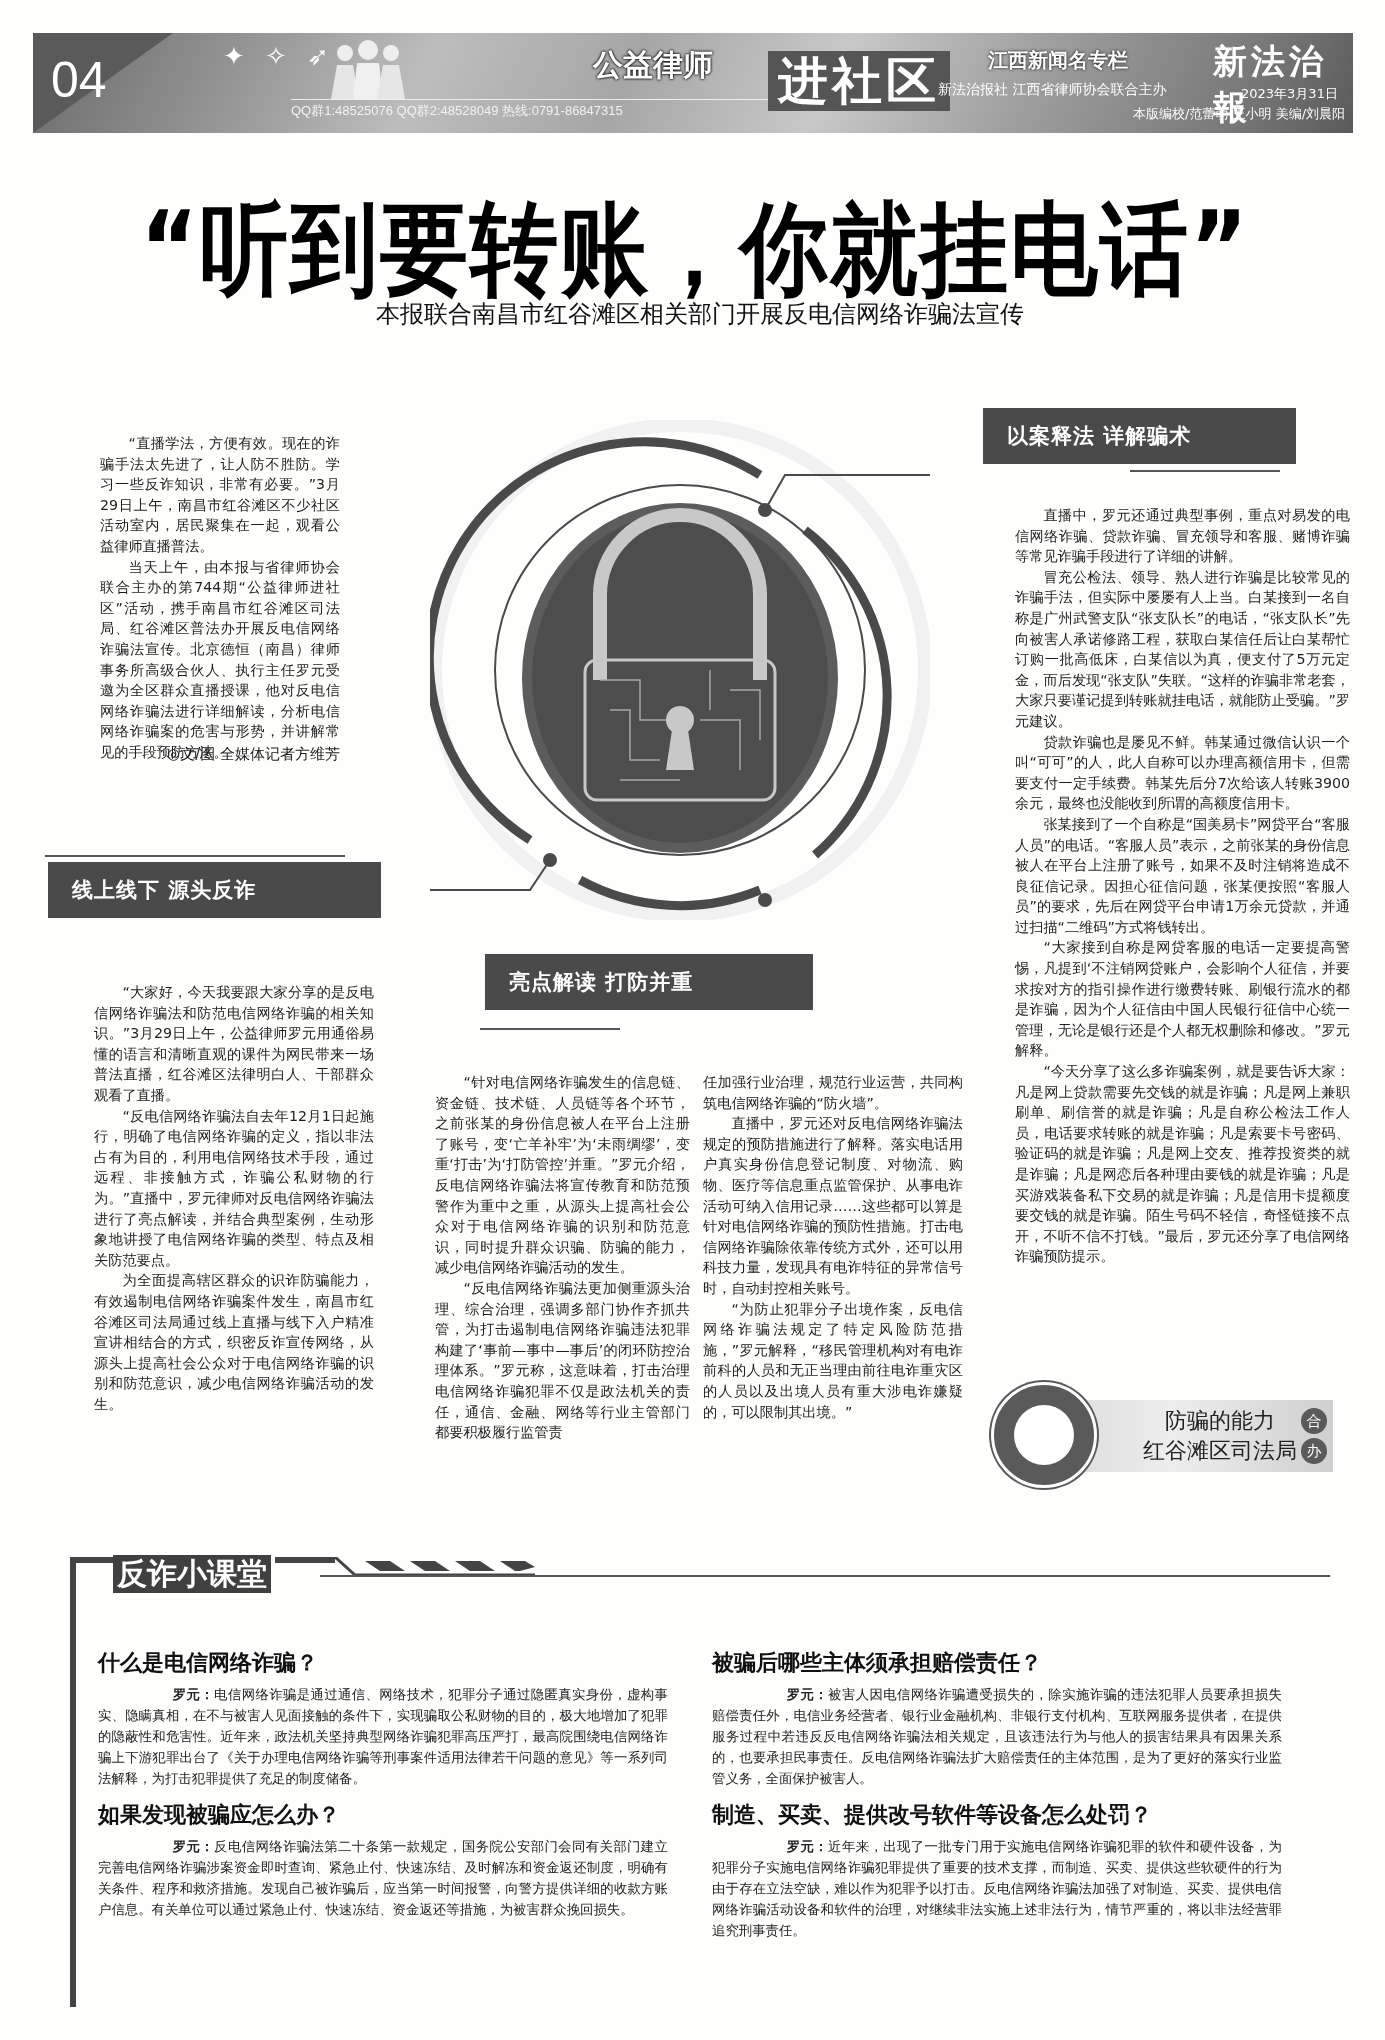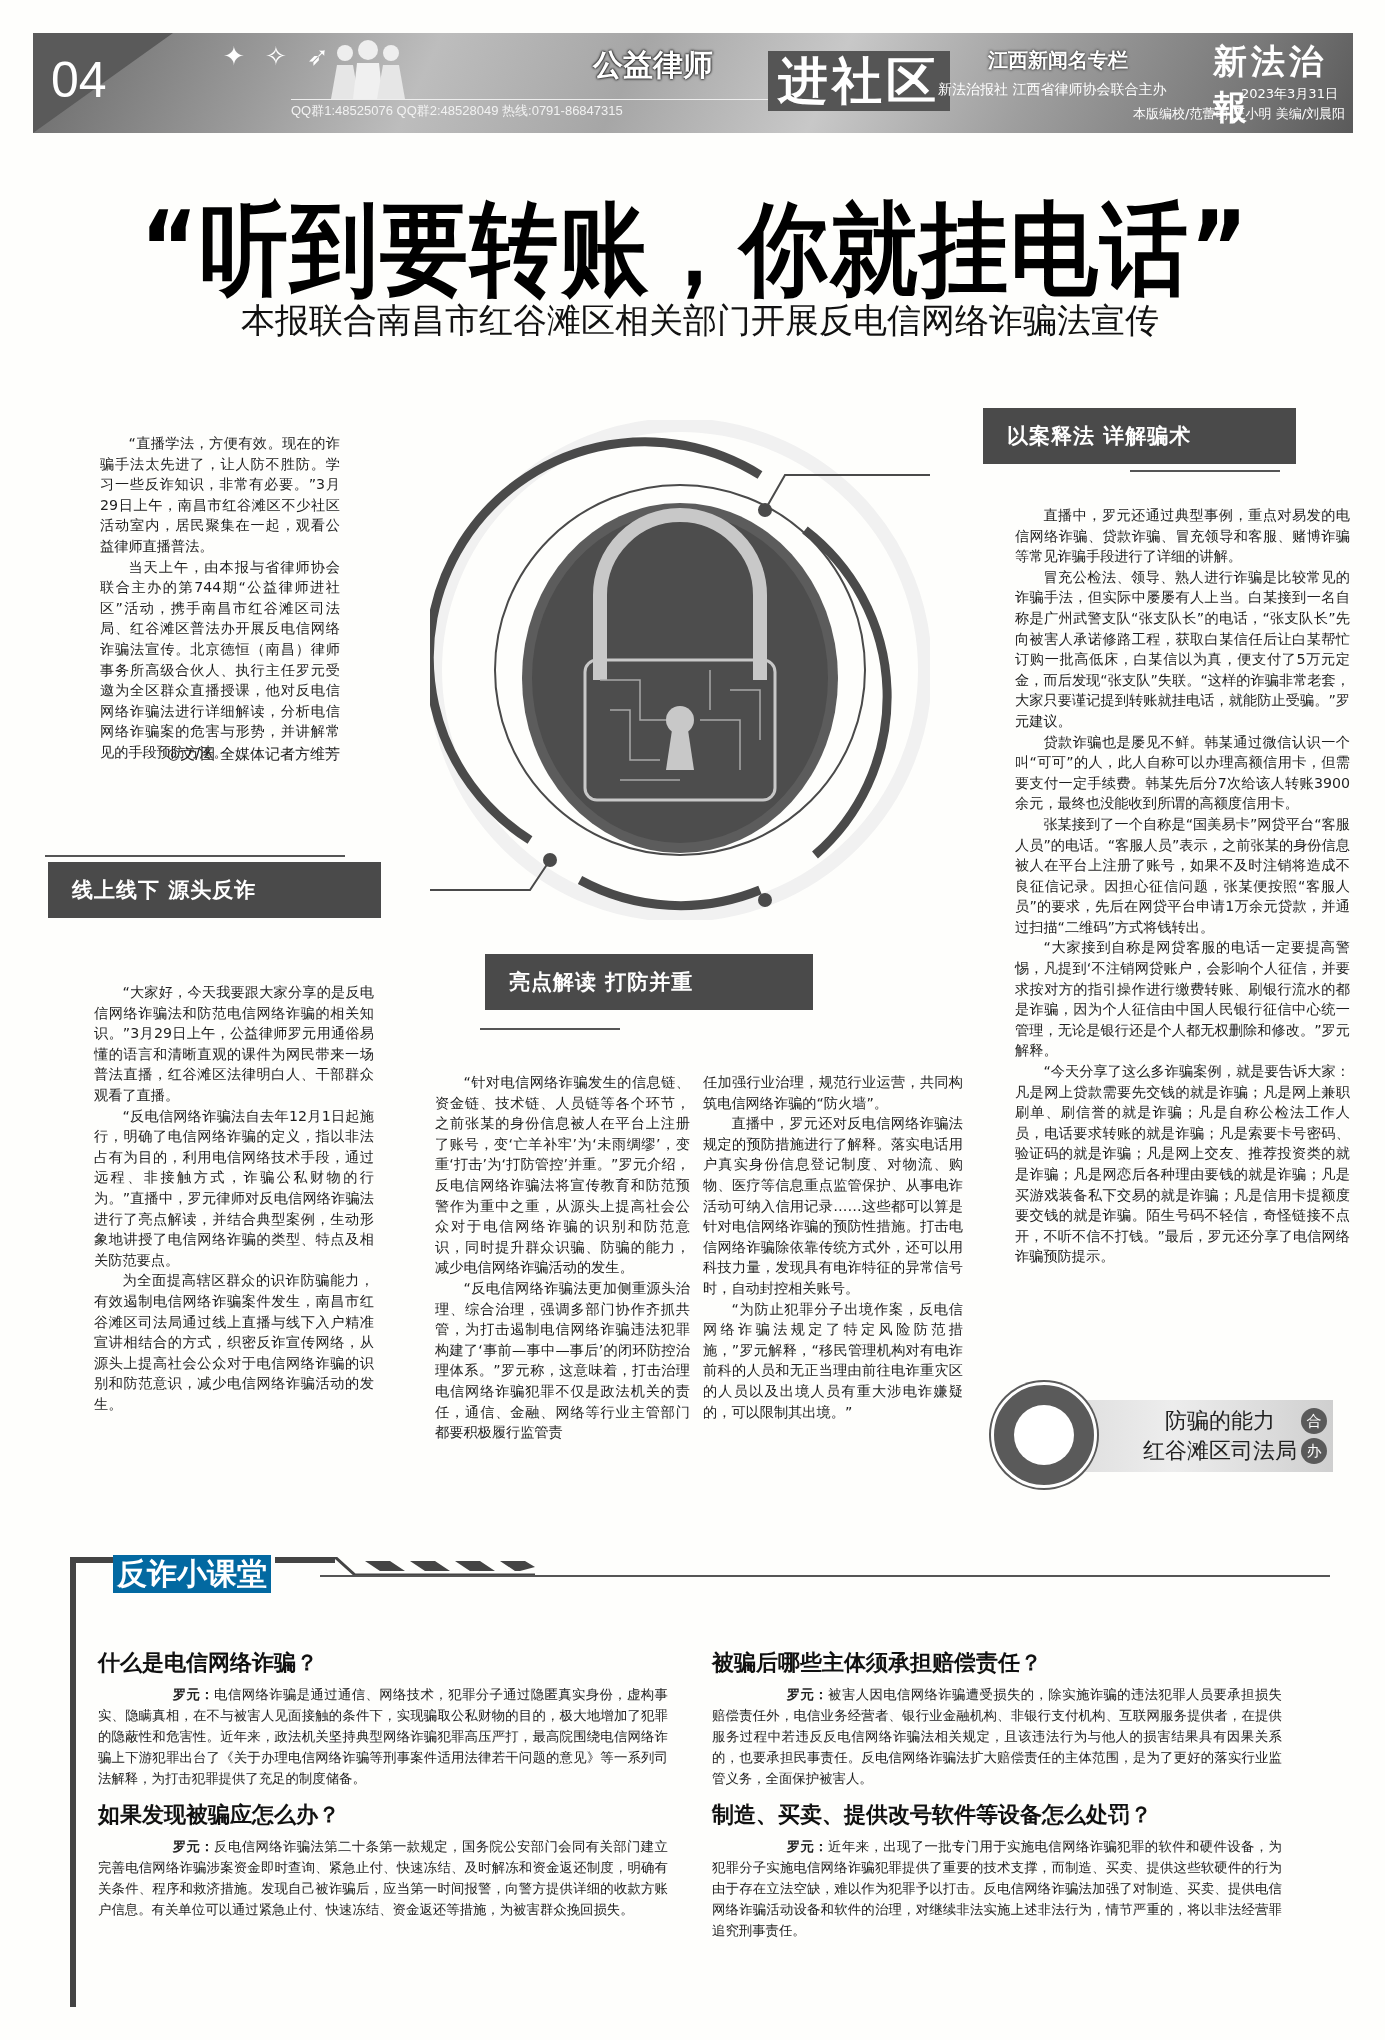--- a/index.html
+++ b/index.html
@@ -19,21 +19,21 @@
   .jsq-box { left:735px; top:18px; background:#555; color:#fff; font-size:50px; padding:0 10px; line-height:60px; font-weight:bold; letter-spacing:4px; }
   .col-title { left:955px; top:14px; color:#fff; font-size:20px; font-weight:bold; text-shadow:0 0 3px #000; }
   .col-sub { left:905px; top:48px; color:#fff; font-size:14px; }
   .paper-name { left:1180px; top:6px; color:#fff; font-size:34px; font-family:"DejaVu Serif", serif; font-weight:bold; letter-spacing:4px; }
   .date { left:1208px; top:52px; color:#fff; font-size:13px; }
   .editors { left:1100px; top:72px; color:#fff; font-size:13px; }
 
   
   .headline { left:95px; top:182px; width:1200px; text-align:center; font-size:88px; font-weight:bold; letter-spacing:2px; color:#000;
     font-family:"DejaVu Sans", sans-serif; transform:scaleY(1.15); transform-origin:top; }
-  .subhead { left:150px; top:298px; width:1100px; text-align:center; font-size:34px; color:#111; }
+  .subhead { left:150px; top:298px; width:1100px; text-align:center; font-size:24px; color:#111; }
 
   
   .col { font-size:14.2px; line-height:20.6px; text-align:justify; color:#1e1e1e; }
   .col p { margin:0; text-indent:2em; }
   .byline { font-size:15px; text-align:right; }
 
   
   .banner { background:#4a4a4a; color:#fff; font-size:21px; font-weight:bold; padding:0 24px; height:56px; line-height:56px; letter-spacing:1px; }
 
   
@@ -42,21 +42,21 @@
   
   .coop { left:1013px; top:1400px; width:320px; height:72px; background:linear-gradient(90deg,#d6d6d6,#ededed 50%,#cfcfcf); }
   .coop-logo { left:-22px; top:-18px; width:100px; height:100px; border-radius:50%; background:#5a5a5a; border:3px solid #fff; box-shadow:0 0 0 2px #5a5a5a; }
   .coop-logo .inner { position:absolute; left:20px; top:20px; width:60px; height:60px; border-radius:50%; background:#fff; }
   .coop-text { left:130px; top:6px; font-size:22px; line-height:30px; color:#222; text-align:center; }
   .coop-seal { width:26px; height:26px; border-radius:50%; background:#5a5a5a; color:#fff; font-size:15px; text-align:center; line-height:26px; }
 
   
   .class-box { left:70px; top:1557px; width:1260px; height:450px; border-left:6px solid #444; }
   .class-top { left:70px; top:1557px; width:200px; height:6px; background:#444; }
-  .class-title { left:113px; top:1555px; background:#0369a1; color:#fff; font-size:30px; font-family:"DejaVu Serif", serif; font-weight:bold; padding:0 4px; height:38px; line-height:38px; }
+  .class-title { left:113px; top:1555px; background:#404040; color:#fff; font-size:30px; font-family:"DejaVu Serif", serif; font-weight:bold; padding:0 4px; height:38px; line-height:38px; }
   .class-line { left:250px; top:1557px; width:40px; height:6px; background:#444; }
   .class-line2 { left:320px; top:1575px; width:1010px; height:2px; background:#555; }
   .qh { font-size:22px; font-weight:bold; color:#111; }
   .qa { font-size:13.4px; line-height:21px; font-family:"DejaVu Serif", serif; color:#222; text-align:justify; }
   .qa p { margin:0; text-indent:2em; }
   .qa b { font-family:"DejaVu Sans", sans-serif;margin-left:48px; }
 </style>
 </head>
 <body>
 

